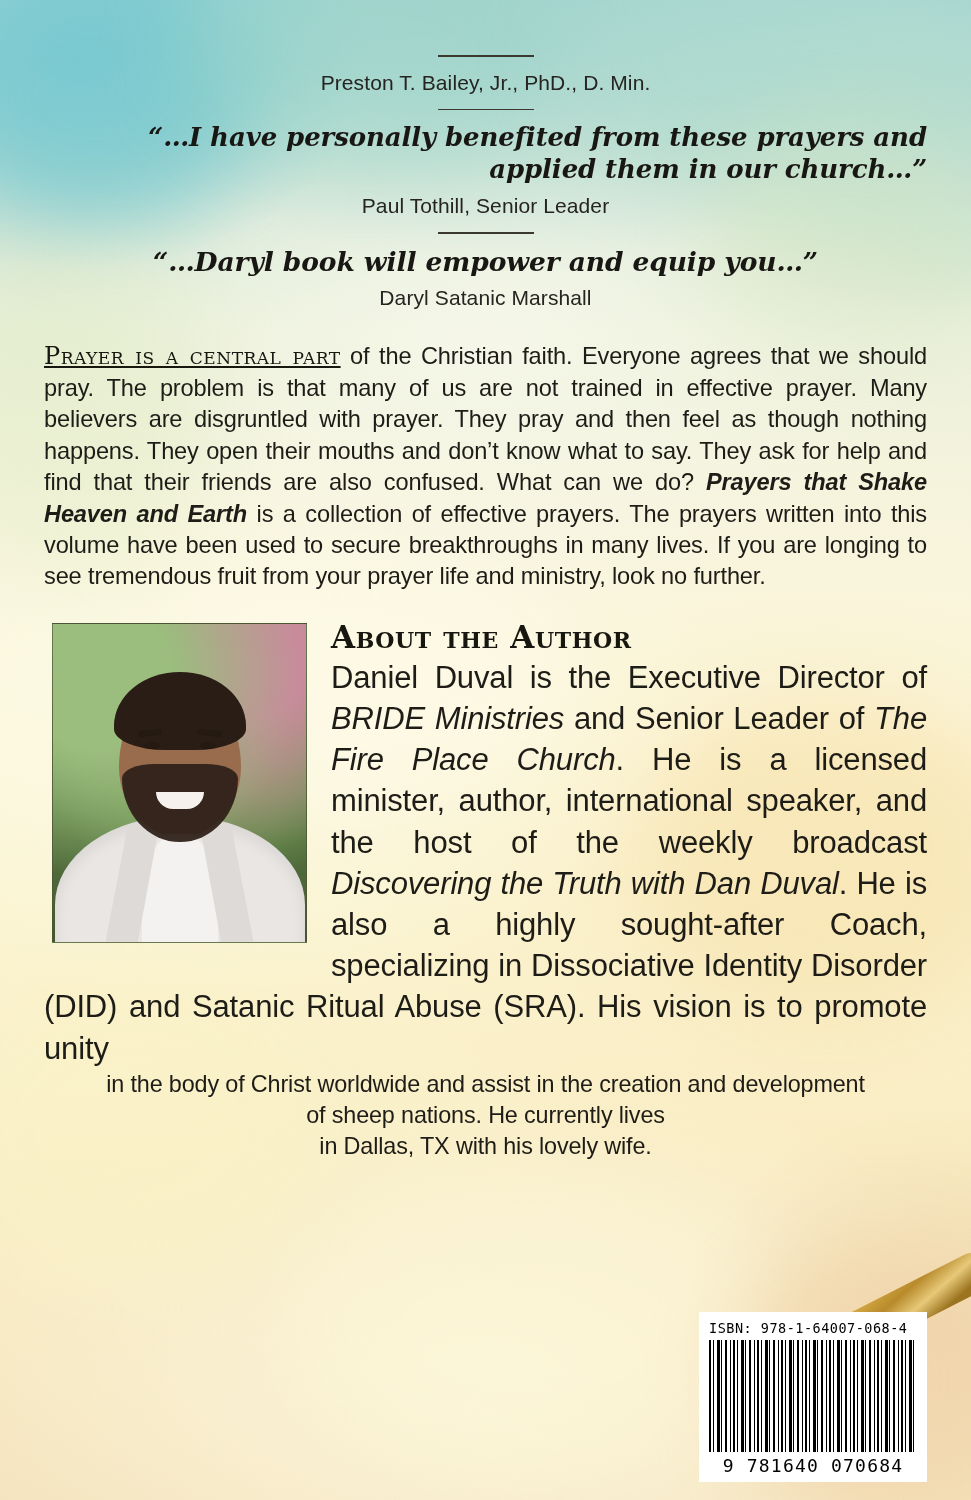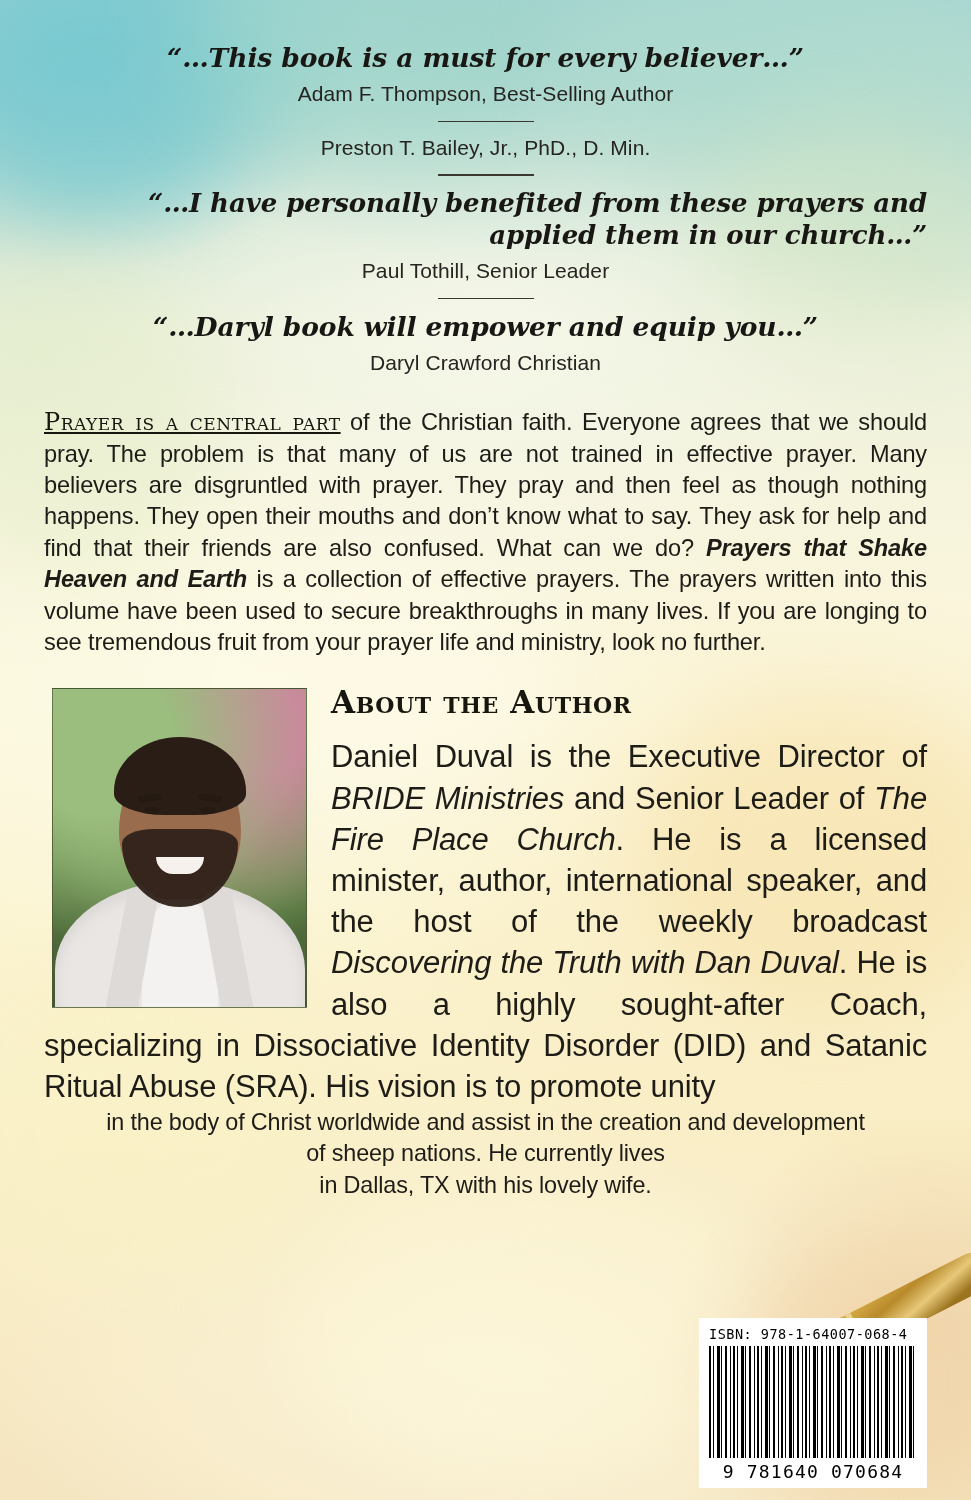--- a/index.html
+++ b/index.html
@@ -188,21 +188,21 @@
   }
   .ph-browL { left: 50%; margin-left: -42px; transform: rotate(-6deg); }
   .ph-browR { left: 50%; margin-left: 18px; transform: rotate(6deg); }
 
   .about-heading {
     font-family: "DejaVu Serif", serif;
     font-variant: small-caps;
     font-size: 31px;
     letter-spacing: 0.6px;
     color: #17160f;
-    margin: 0 0 16px 0;
+    margin: 0 0 2px 0;
   }
   .author-text {
     font-family: "Liberation Sans", sans-serif;
     font-size: 31px;
     line-height: 1.33;
     text-align: justify;
     color: #1e1c17;
     letter-spacing: -0.15px;
   }
   .author-text em { font-style: italic; }
@@ -213,21 +213,21 @@
     color: #1e1c17;
     letter-spacing: -0.15px;
     text-align: center;
     clear: none;
   }
 
   
   .barcode-box {
     position: absolute;
     right: 44px;
-    bottom: 12px;
+    bottom: 18px;
     width: 228px;
     background: #ffffff;
     padding: 8px 10px 6px 10px;
     box-sizing: border-box;
     z-index: 8;
   }
   .isbn-text {
     font-family: "DejaVu Sans Mono", monospace;
     font-size: 13.5px;
     letter-spacing: 0.5px;
@@ -280,40 +280,36 @@
   <div class="blotch b6"></div>
   <div class="blotch b7"></div>
   <div class="blotch b8"></div>
   <div class="blotch b9"></div>
   <div class="blotch b10"></div>
 
   <div class="content">
 
     <div class="endorsements">
 
-      <div class="endorse-block">
-        <div class="quote">“…This book is a must for every believer…”</div>
-        <div class="attrib">Adam F. Thompson, Best-Selling Author</div>
-      </div>
       <div class="rule"></div>
 
       <div class="endorse-block">
         <div class="attrib">Preston T. Bailey, Jr., PhD., D. Min.</div>
       </div>
       <div class="rule"></div>
 
       <div class="endorse-block">
         <div class="quote two-line">“…I have personally benefited from these prayers and applied them in our church…”</div>
         <div class="attrib">Paul Tothill, Senior Leader</div>
       </div>
       <div class="rule"></div>
 
       <div class="endorse-block">
         <div class="quote">“…Daryl book will empower and equip you…”</div>
-        <div class="attrib">Daryl Crawford Christian</div>
+        <div class="attrib">Daryl Satanic Marshall</div>
       </div>
 
     </div>
 
     <div class="description">
       <span class="smallcaps-lead">Prayer is a central part</span><span> of the Christian faith. Everyone agrees that we should pray. The problem is that many of us are not trained in effective prayer. Many believers are disgruntled with prayer. They pray and then feel as though nothing happens. They open their mouths and don’t know what to say. They ask for help and find that their friends are also confused. What can we do? </span><em>Prayers that Shake Heaven and Earth</em><span> is a collection of effective prayers. The prayers written into this volume have been used to secure breakthroughs in many lives. If you are longing to see tremendous fruit from your prayer life and ministry, look no further.</span>
     </div>
 
     <div class="author-section clearfix">
 

